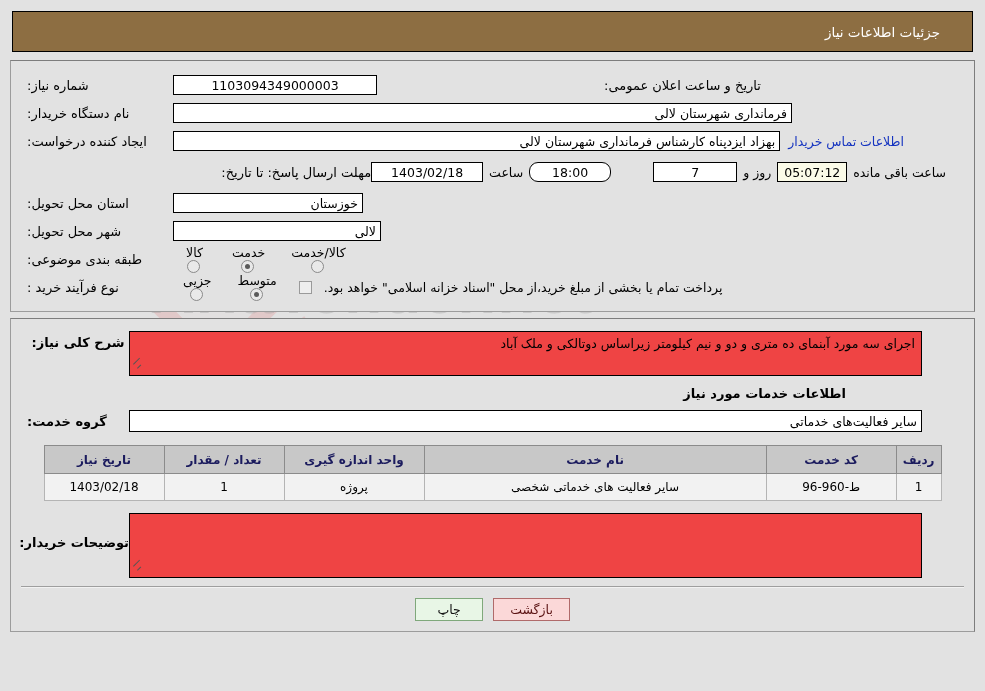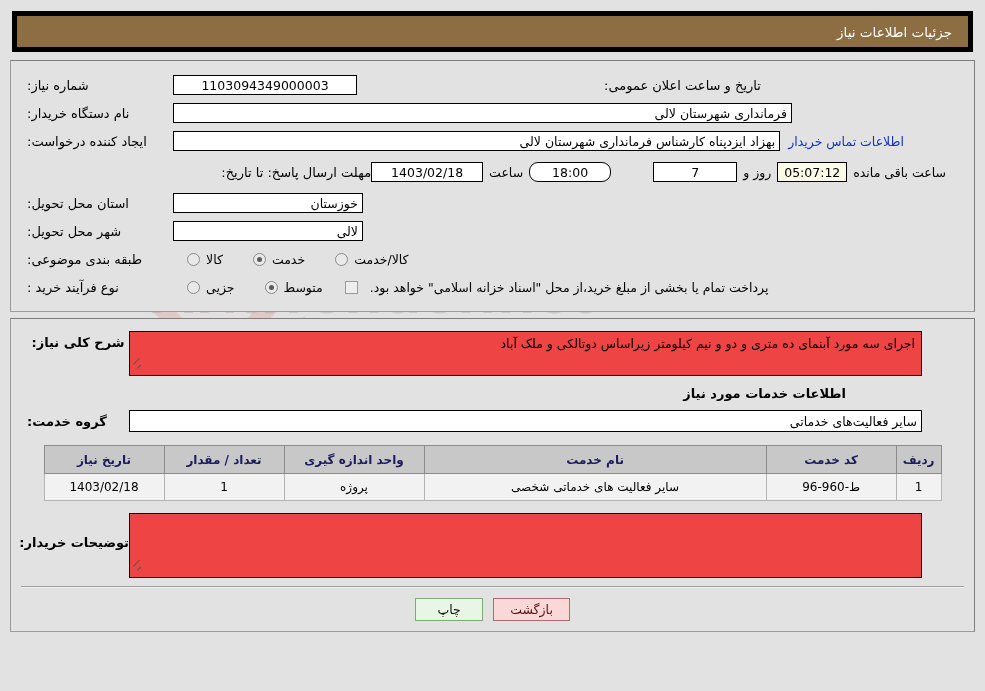--- a/index.html
+++ b/index.html
@@ -66,26 +66,26 @@
     font-family: "Liberation Sans", sans-serif;
   }
 
   .content { position: relative; z-index: 3; }
 
   
   .titlebar {
     margin: 11px 12px 0 12px;
     height: 41px;
     background: #8d6e42;
-    border: 5px solid #000000;
+    border: 1px solid #000000;
     color: #ffffff;
     display: flex;
     align-items: center;
     justify-content: flex-start;
-    padding: 0 16px;
+    padding: 0 32px;
     font-size: 13.5px;
   }
 
   
   .panel {
     margin: 8px 10px 0 10px;
     background: #e2e2e2;
     border: 1px solid #9c9c9c;
     border-top-color: #7d7d7d;
     border-right-color: #7d7d7d;
@@ -152,21 +152,21 @@
   }
   .radio.on::after {
     content: "";
     position: absolute;
     left: 3px; top: 3px;
     width: 5px; height: 5px;
     border-radius: 50%;
     background: #5a5a5a;
   }
   .radlabel { font-size: 12.5px; color: #000; white-space: nowrap; }
-  .radgrp { display: flex; align-items: center; }
+  .radgrp { display: flex; align-items: center; flex-direction: column; }
 
   .chk {
     width: 13px; height: 13px;
     border: 1px solid #9a9a9a;
     background: #eeeeee;
     display: inline-block;
     margin: 0 6px 0 6px;
     vertical-align: middle;
     flex: 0 0 auto;
   }
@@ -280,21 +280,21 @@
     <div class="titlebar">
       <span>جزئیات اطلاعات نیاز</span>
     </div>
 
     <div class="panel" style="padding-top:10px;">
 
       <div class="frow">
         <div style="width:180px;"></div>
         <div class="lbl" style="width:186px;text-align:left;">تاریخ و ساعت اعلان عمومی:</div>
         <div style="flex:1;"></div>
-        <div class="inp ctr" style="width:184px;text-align:center;">1103094349000003</div>
+        <div class="inp ctr" style="width:204px;text-align:center;">1103094349000003</div>
         <div class="lbl w150">شماره نیاز:</div>
       </div>
 
       <div class="frow">
         <div style="width:172px;"></div>
         <div class="inp" style="flex:1;justify-content:flex-start;">فرمانداری شهرستان لالی</div>
         <div class="lbl w150">نام دستگاه خریدار:</div>
       </div>
 
       <div class="frow">
@@ -318,21 +318,21 @@
       </div>
 
       <div class="frow">
         <div style="flex:1;"></div>
         <div class="inp" style="width:190px;">خوزستان</div>
         <div class="lbl w150">استان محل تحویل:</div>
       </div>
 
       <div class="frow">
         <div style="flex:1;"></div>
-        <div class="inp" style="width:190px;">لالی</div>
+        <div class="inp" style="width:208px;">لالی</div>
         <div class="lbl w150">شهر محل تحویل:</div>
       </div>
 
       <div class="frow">
         <div style="flex:1;"></div>
         <div class="radgrp">
           <span class="radlabel">کالا/خدمت</span>
           <span class="radio"></span>
         </div>
         <div style="width:26px;"></div>

